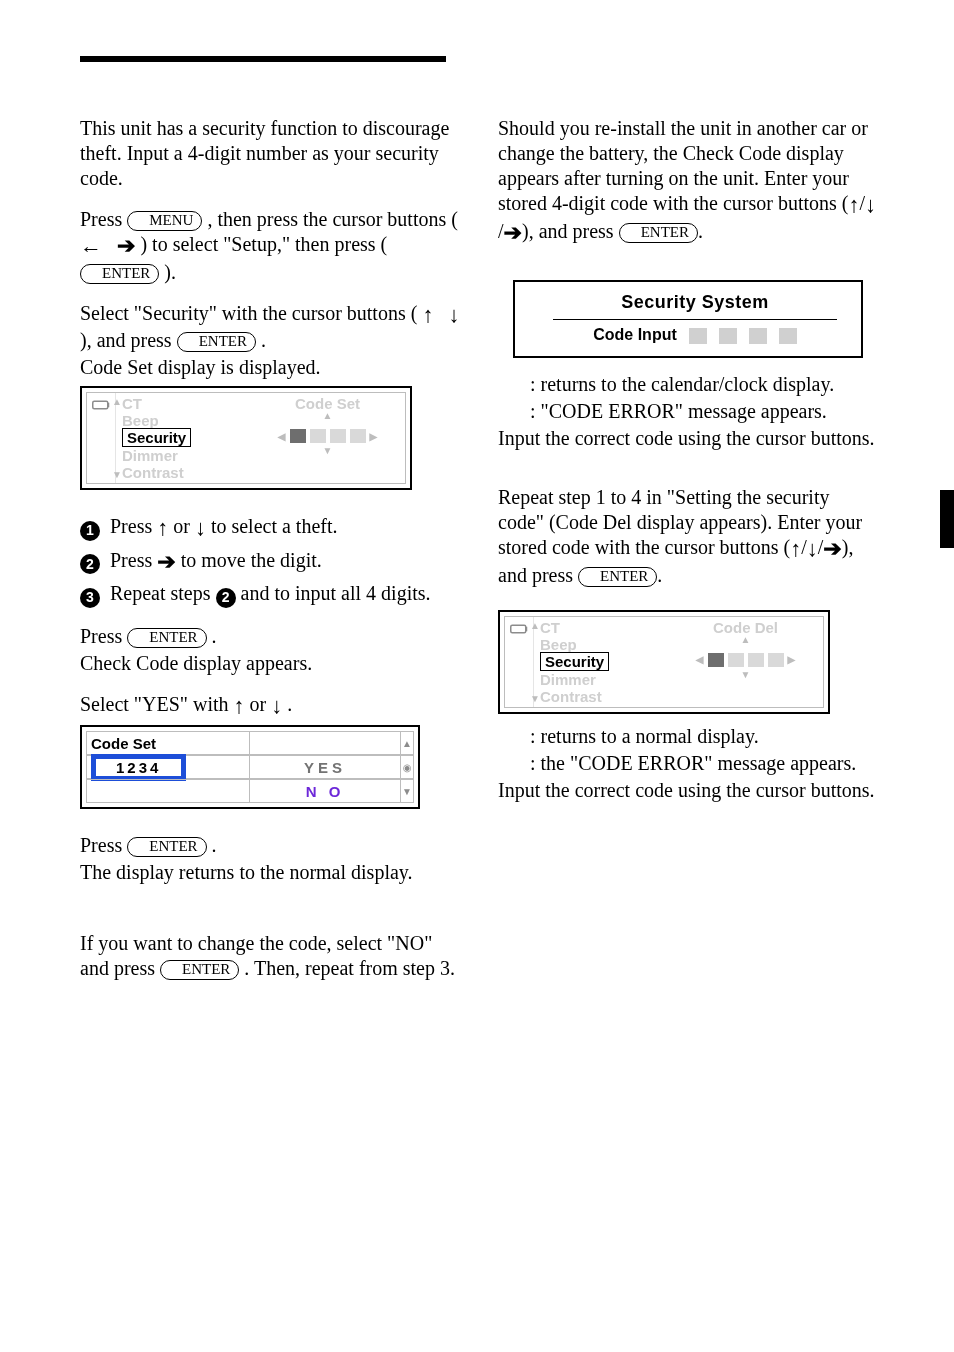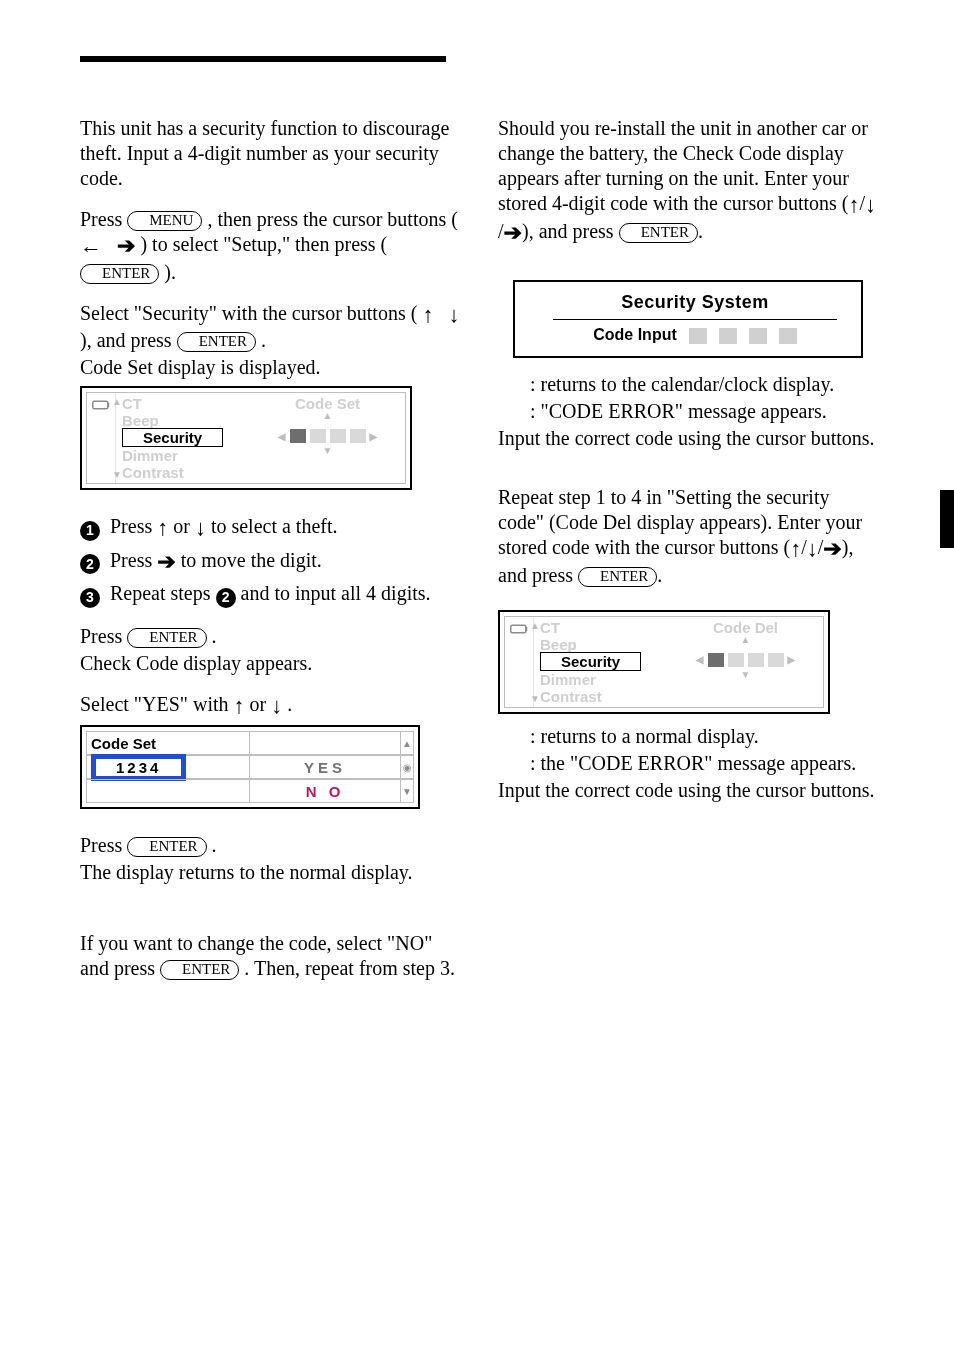--- a/index.html
+++ b/index.html
@@ -104,21 +104,21 @@
   }
   .lcd-list .arrow-up, .lcd-list .arrow-down {
     position: absolute; left: -4px; font-size: 10px; color: #bdbdbd;
   }
   .lcd-list .arrow-up { top: 0; }
   .lcd-list .arrow-down { bottom: 0; }
   .lcd-list .sel {
     color: #000;
     border: 1px solid #000;
     display: inline-block;
-    padding: 0 20px;
+    padding: 0 4px;
     margin-top: -1px;
   }
   .lcd-right {
     flex: 1;
     text-align: center;
     padding-top: 2px;
     font-size: 15px;
     font-weight: bold;
     color: #cfcfcf;
     position: relative;
@@ -158,21 +158,21 @@
     display: flex; align-items: center;
     position: relative;
   }
   .cs-left.grey { color: #cfcfcf; }
   .cs-right {
     flex: 1;
     border: 1px solid #bdbdbd;
     border-left: none;
     font-size: 15px;
     font-weight: bold;
-    color: #be185d;
+    color: #6d28d9;
     letter-spacing: 4px;
     display: flex; align-items: center; justify-content: center;
     position: relative;
   }
   .cs-right.sel { color: #737373; }
   .cs-scroll {
     width: 12px;
     border: 1px solid #bdbdbd;
     border-left: none;
     display: flex; align-items: center; justify-content: center;

